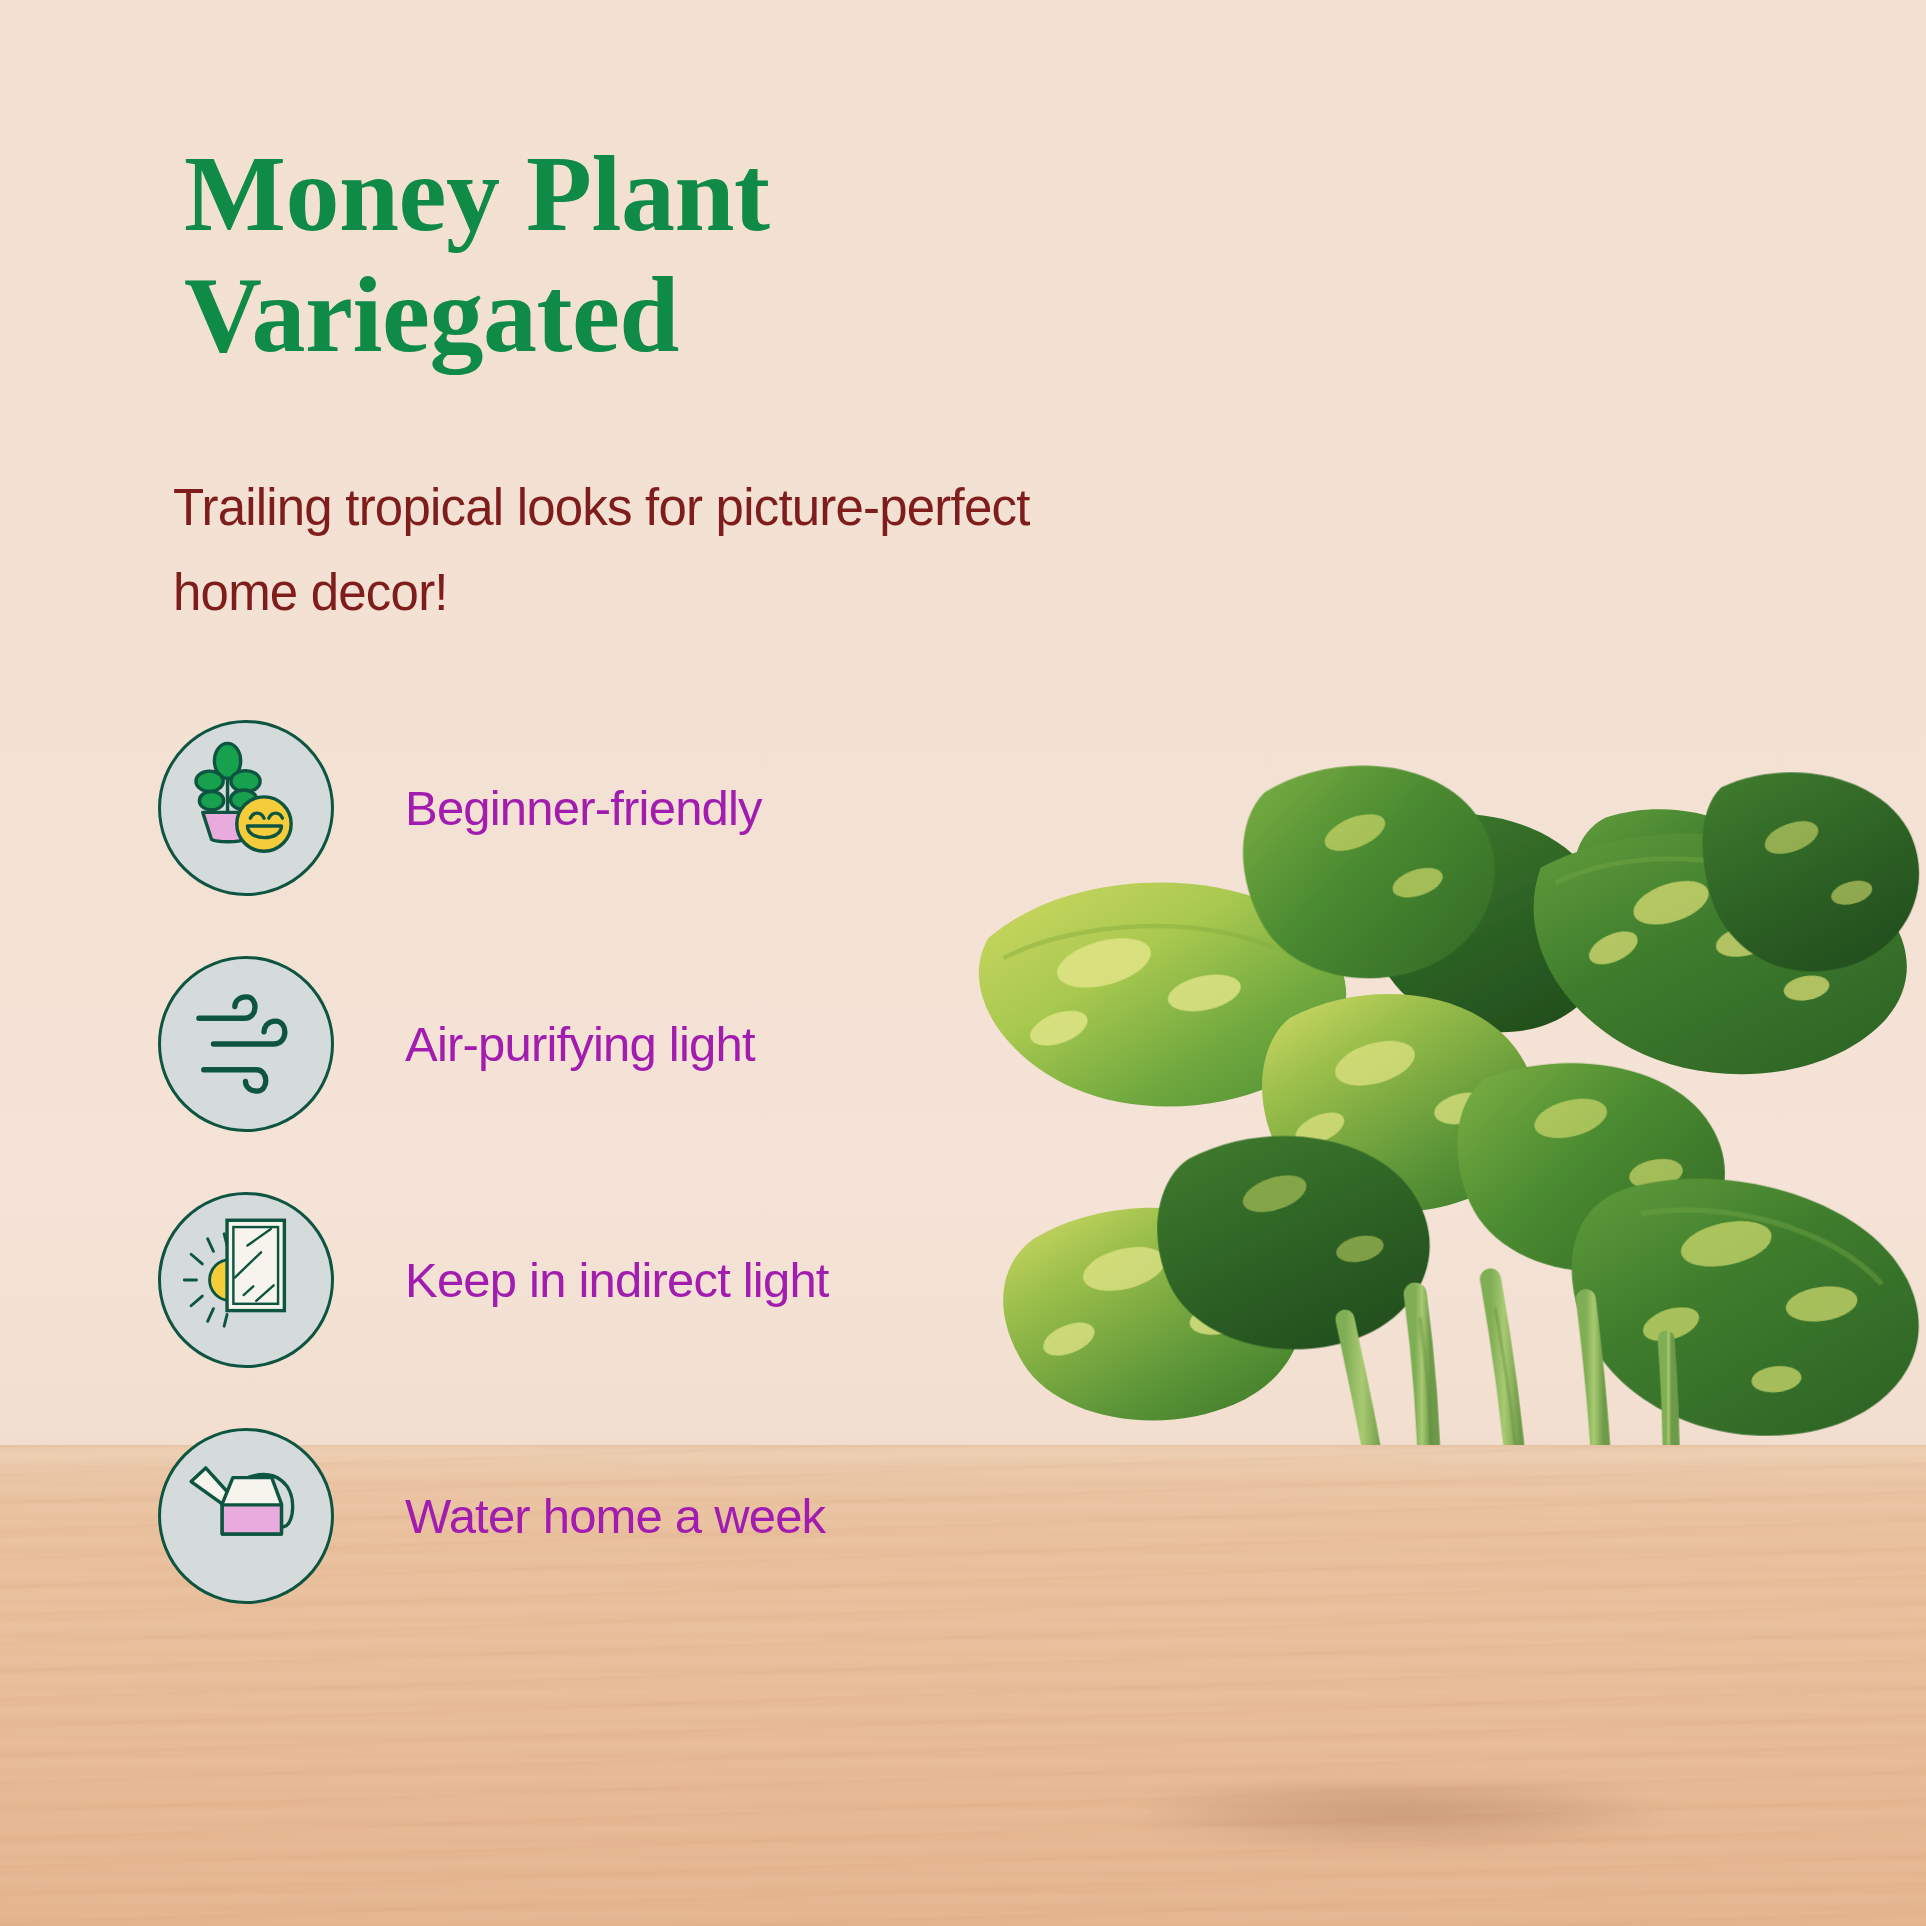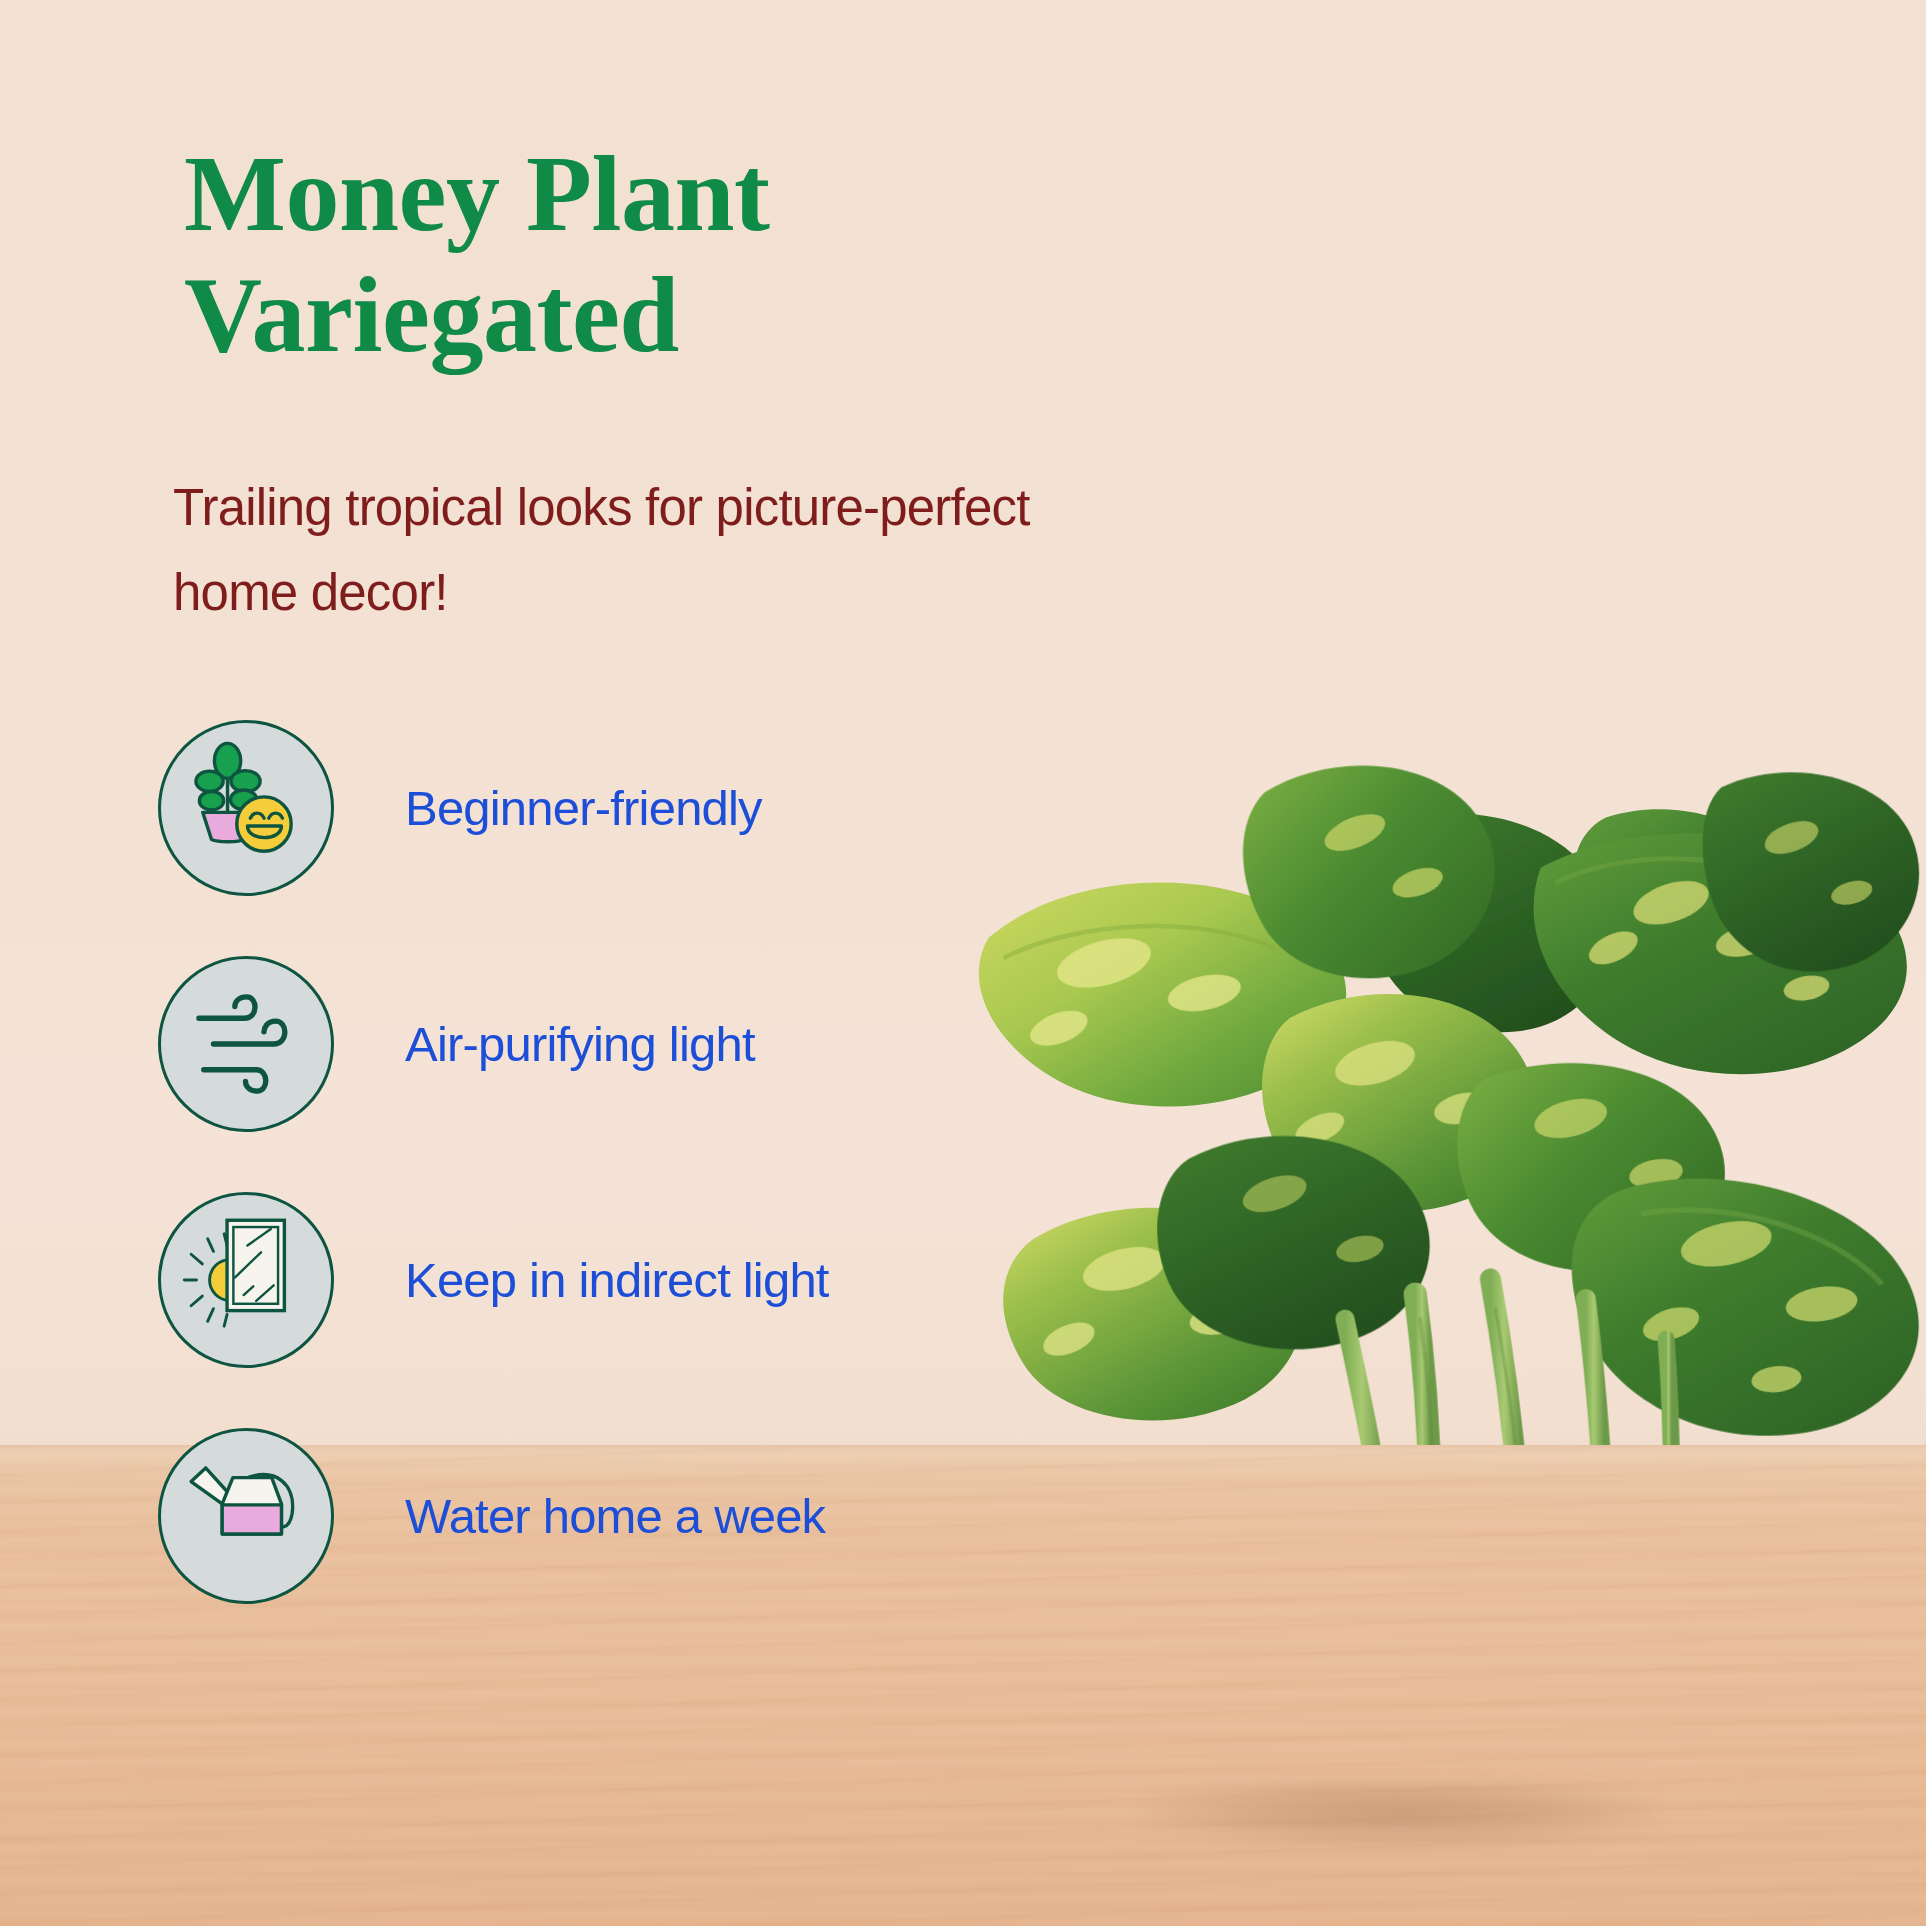--- a/index.html
+++ b/index.html
@@ -76,21 +76,21 @@
     background:#d5dbdb;
     border:3.5px solid #0d5540;
     box-sizing:border-box;
   }
   .fcircle svg{position:absolute;left:0;top:0;width:100%;height:100%;}
   .flabel{
     position:absolute;left:247px;top:0;height:176px;
     display:flex;align-items:center;
     font-size:49px;
     letter-spacing:-0.8px;
-    color:#1d4ed8;
+    color:#a21caf;
     white-space:nowrap;
   }
 
   
   .plant{position:absolute;left:823px;top:667px;width:1104px;height:1259px;}
   .plant svg{position:absolute;left:0;top:0;width:100%;height:100%;}
   .potshadow{
     position:absolute;left:1144px;top:1783px;width:512px;height:65px;
     background:radial-gradient(ellipse at 50% 45%,rgba(150,100,68,0.32) 0%,rgba(150,100,68,0.16) 46%,rgba(150,100,68,0) 76%);
     filter:blur(8px);

